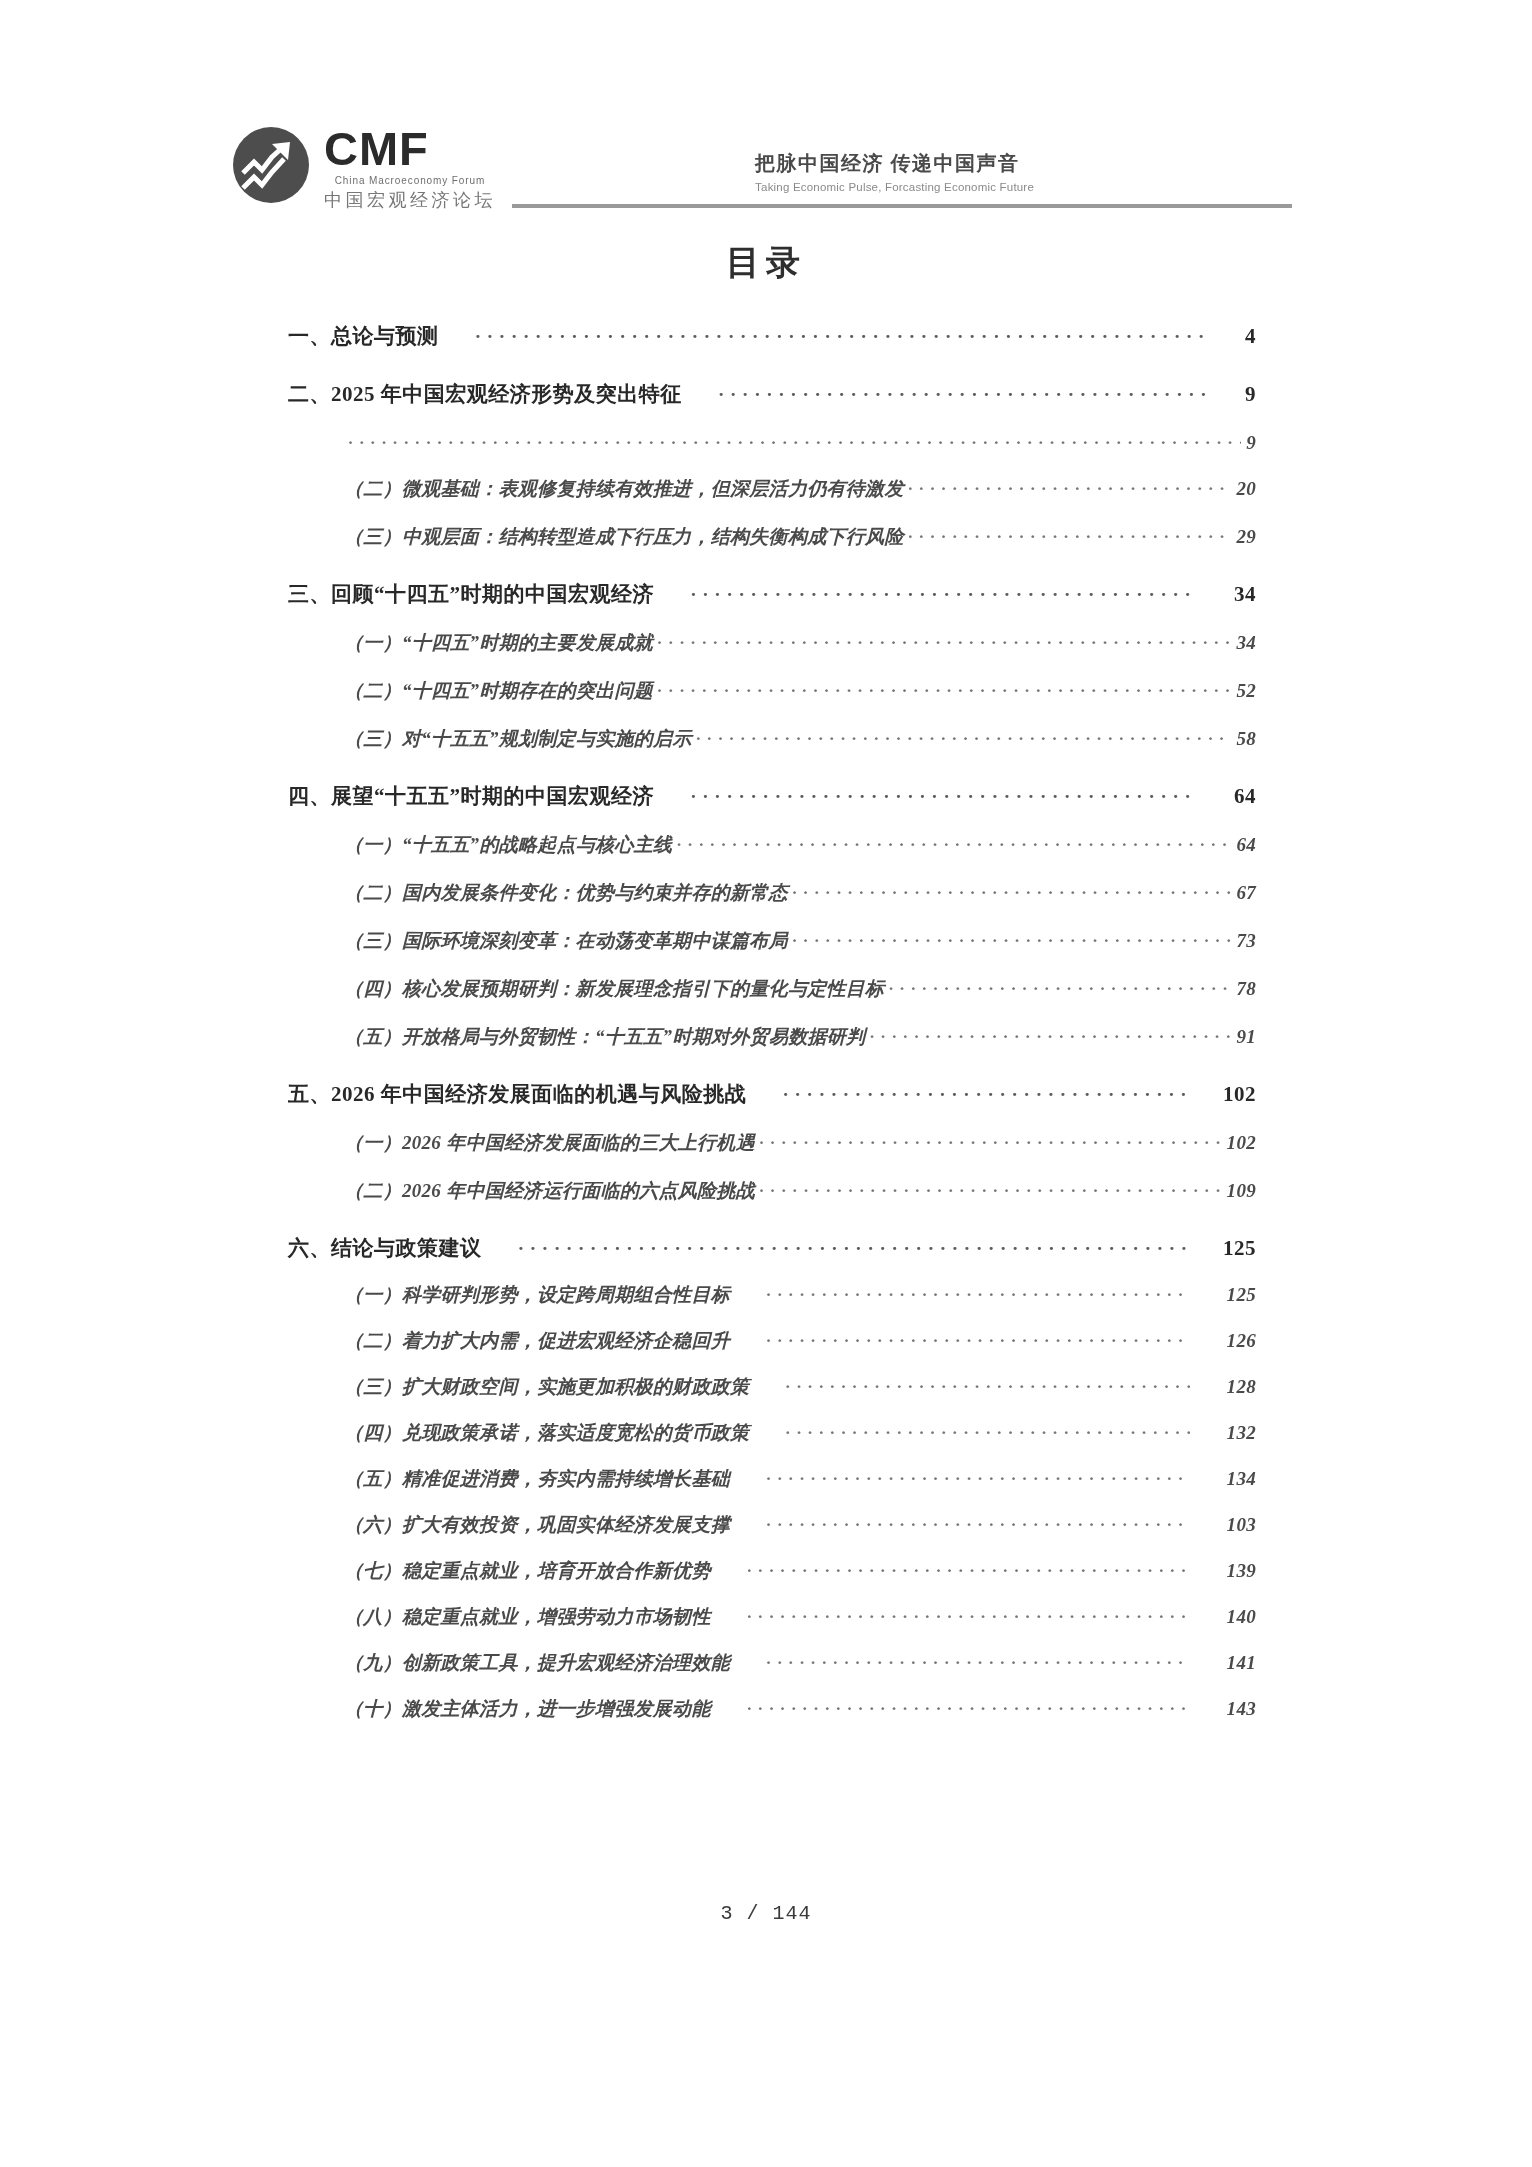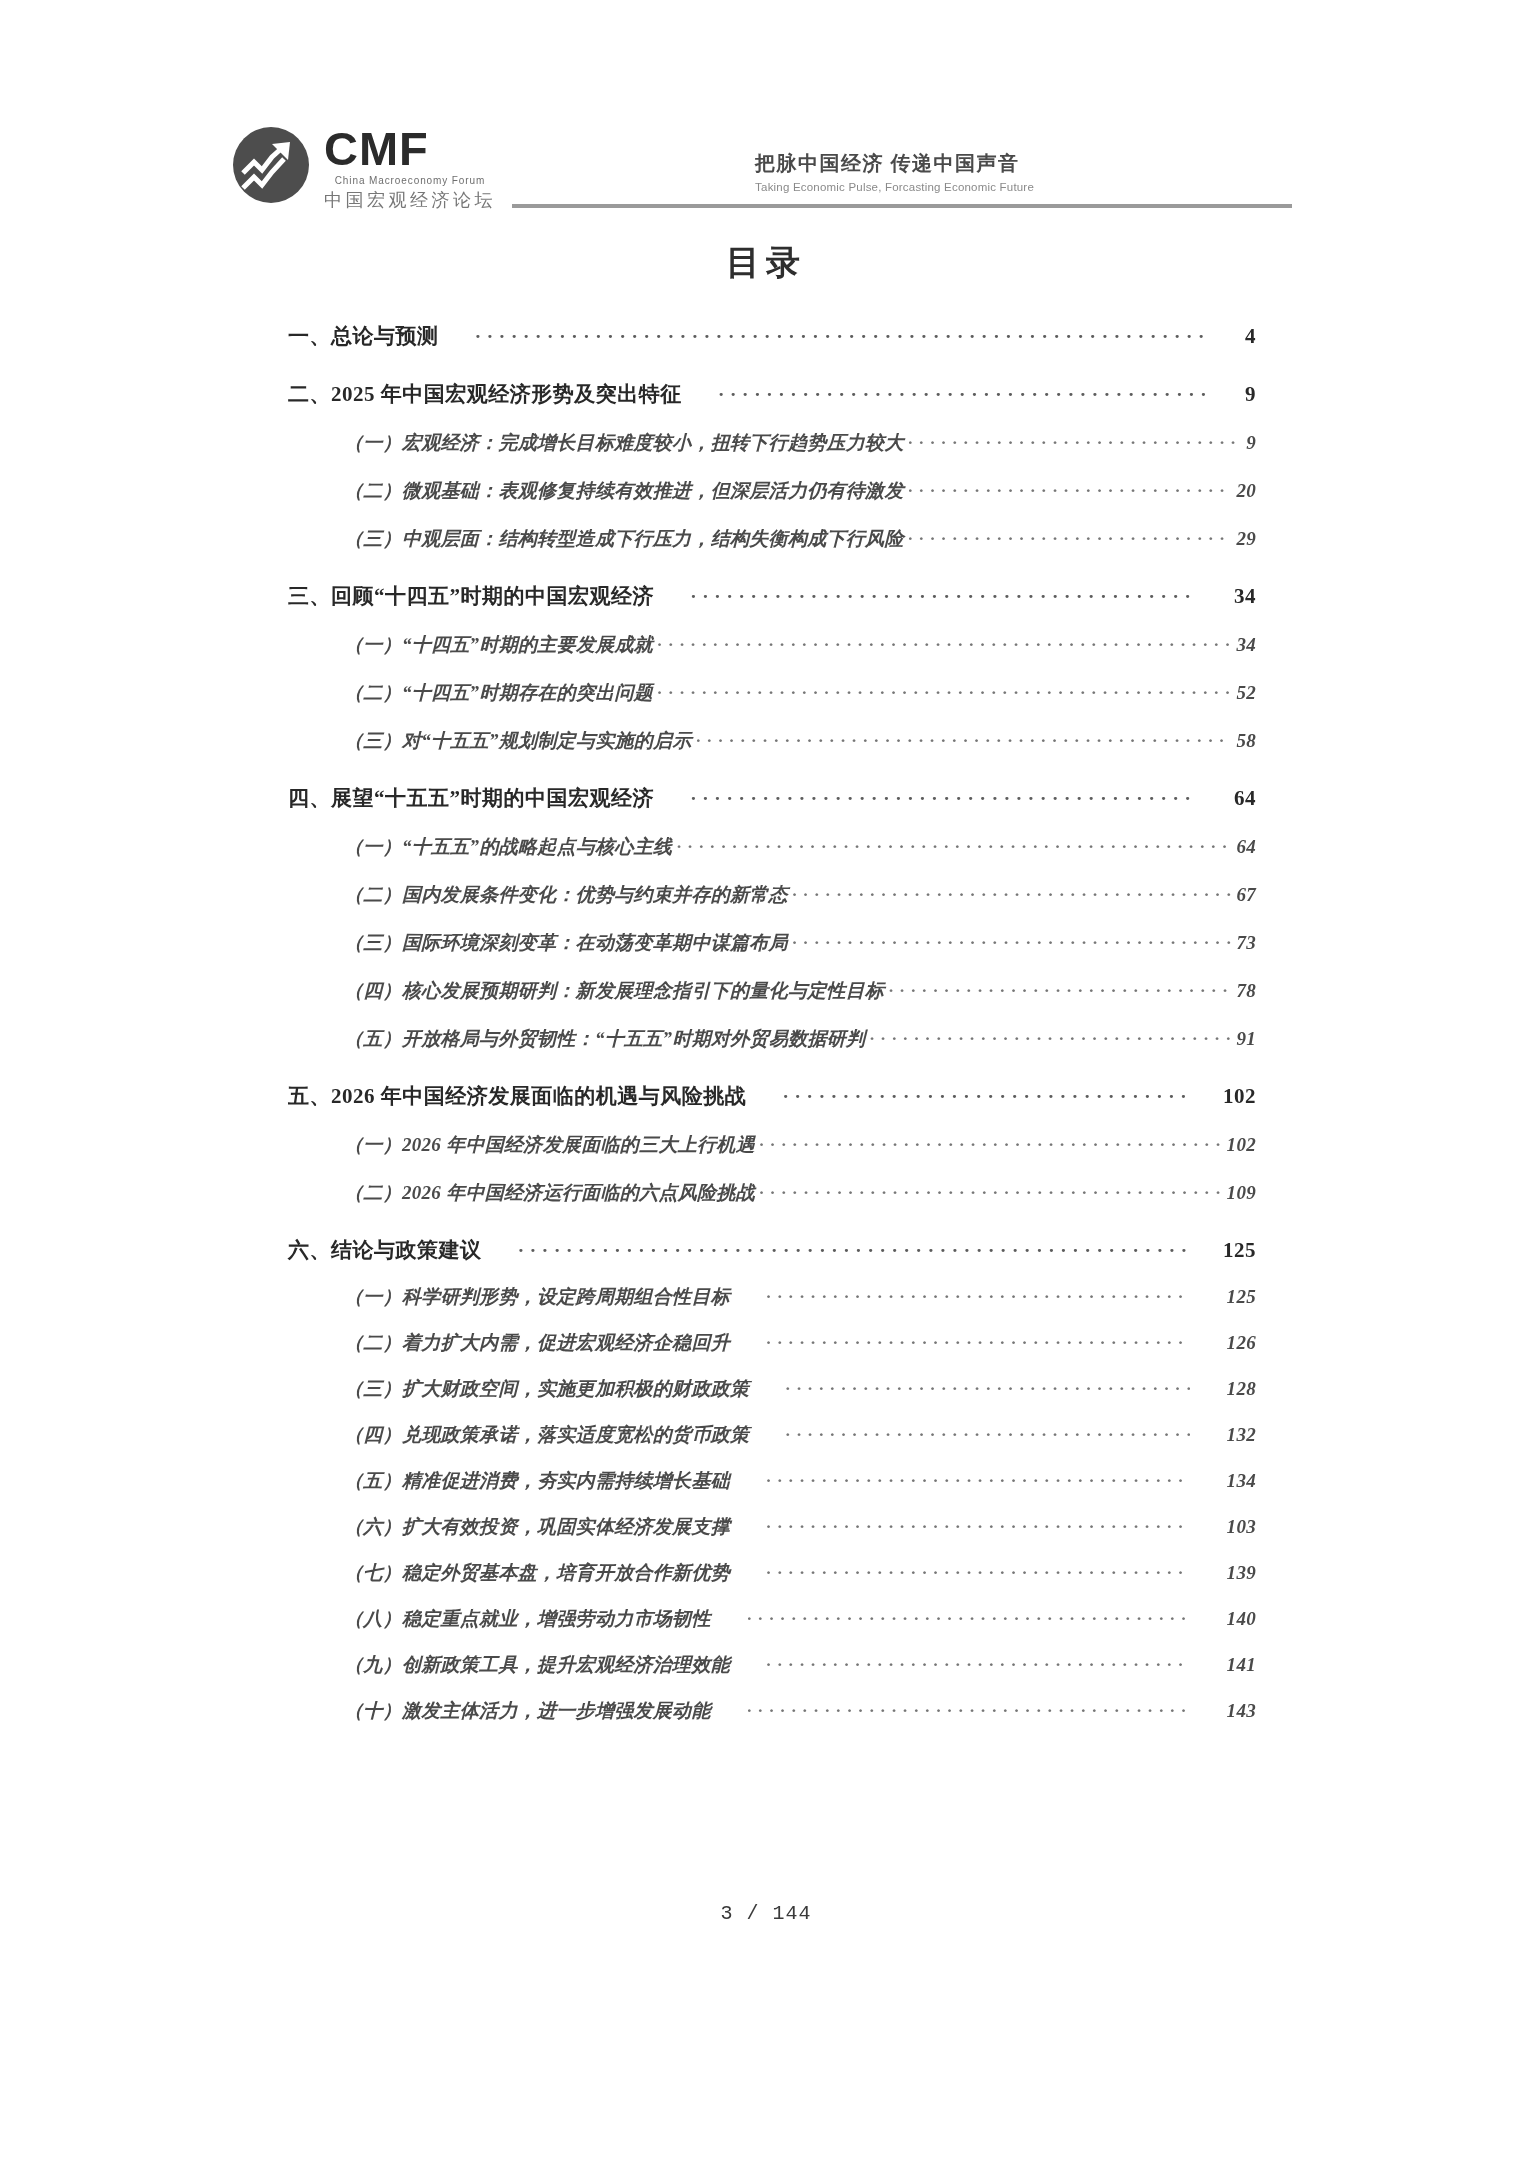--- a/index.html
+++ b/index.html
@@ -231,21 +231,20 @@
         <span class="label">一、总论与预测</span>
         <span class="leader"></span>
         <span class="page-no">4</span>
       </div>
       <div class="toc-entry lvl1">
         <span class="label">二、2025 年中国宏观经济形势及突出特征</span>
         <span class="leader"></span>
         <span class="page-no">9</span>
       </div>
       <div class="toc-entry lvl2">
-        <span class="label">（一）宏观经济：完成增长目标难度较小，扭转下行趋势压力较大</span>
         <span class="leader"></span>
         <span class="page-no">9</span>
       </div>
       <div class="toc-entry lvl2">
         <span class="label">（二）微观基础：表观修复持续有效推进，但深层活力仍有待激发</span>
         <span class="leader"></span>
         <span class="page-no">20</span>
       </div>
       <div class="toc-entry lvl2">
         <span class="label">（三）中观层面：结构转型造成下行压力，结构失衡构成下行风险</span>
@@ -346,21 +345,21 @@
         <span class="label">（五）精准促进消费，夯实内需持续增长基础</span>
         <span class="leader"></span>
         <span class="page-no">134</span>
       </div>
       <div class="toc-entry lvl2 tight">
         <span class="label">（六）扩大有效投资，巩固实体经济发展支撑</span>
         <span class="leader"></span>
         <span class="page-no">103</span>
       </div>
       <div class="toc-entry lvl2 tight">
-        <span class="label">（七）稳定外贸基本盘，培育开放合作新优势</span>
+        <span class="label">（七）稳定重点就业，培育开放合作新优势</span>
         <span class="leader"></span>
         <span class="page-no">139</span>
       </div>
       <div class="toc-entry lvl2 tight">
         <span class="label">（八）稳定重点就业，增强劳动力市场韧性</span>
         <span class="leader"></span>
         <span class="page-no">140</span>
       </div>
       <div class="toc-entry lvl2 tight">
         <span class="label">（九）创新政策工具，提升宏观经济治理效能</span>

